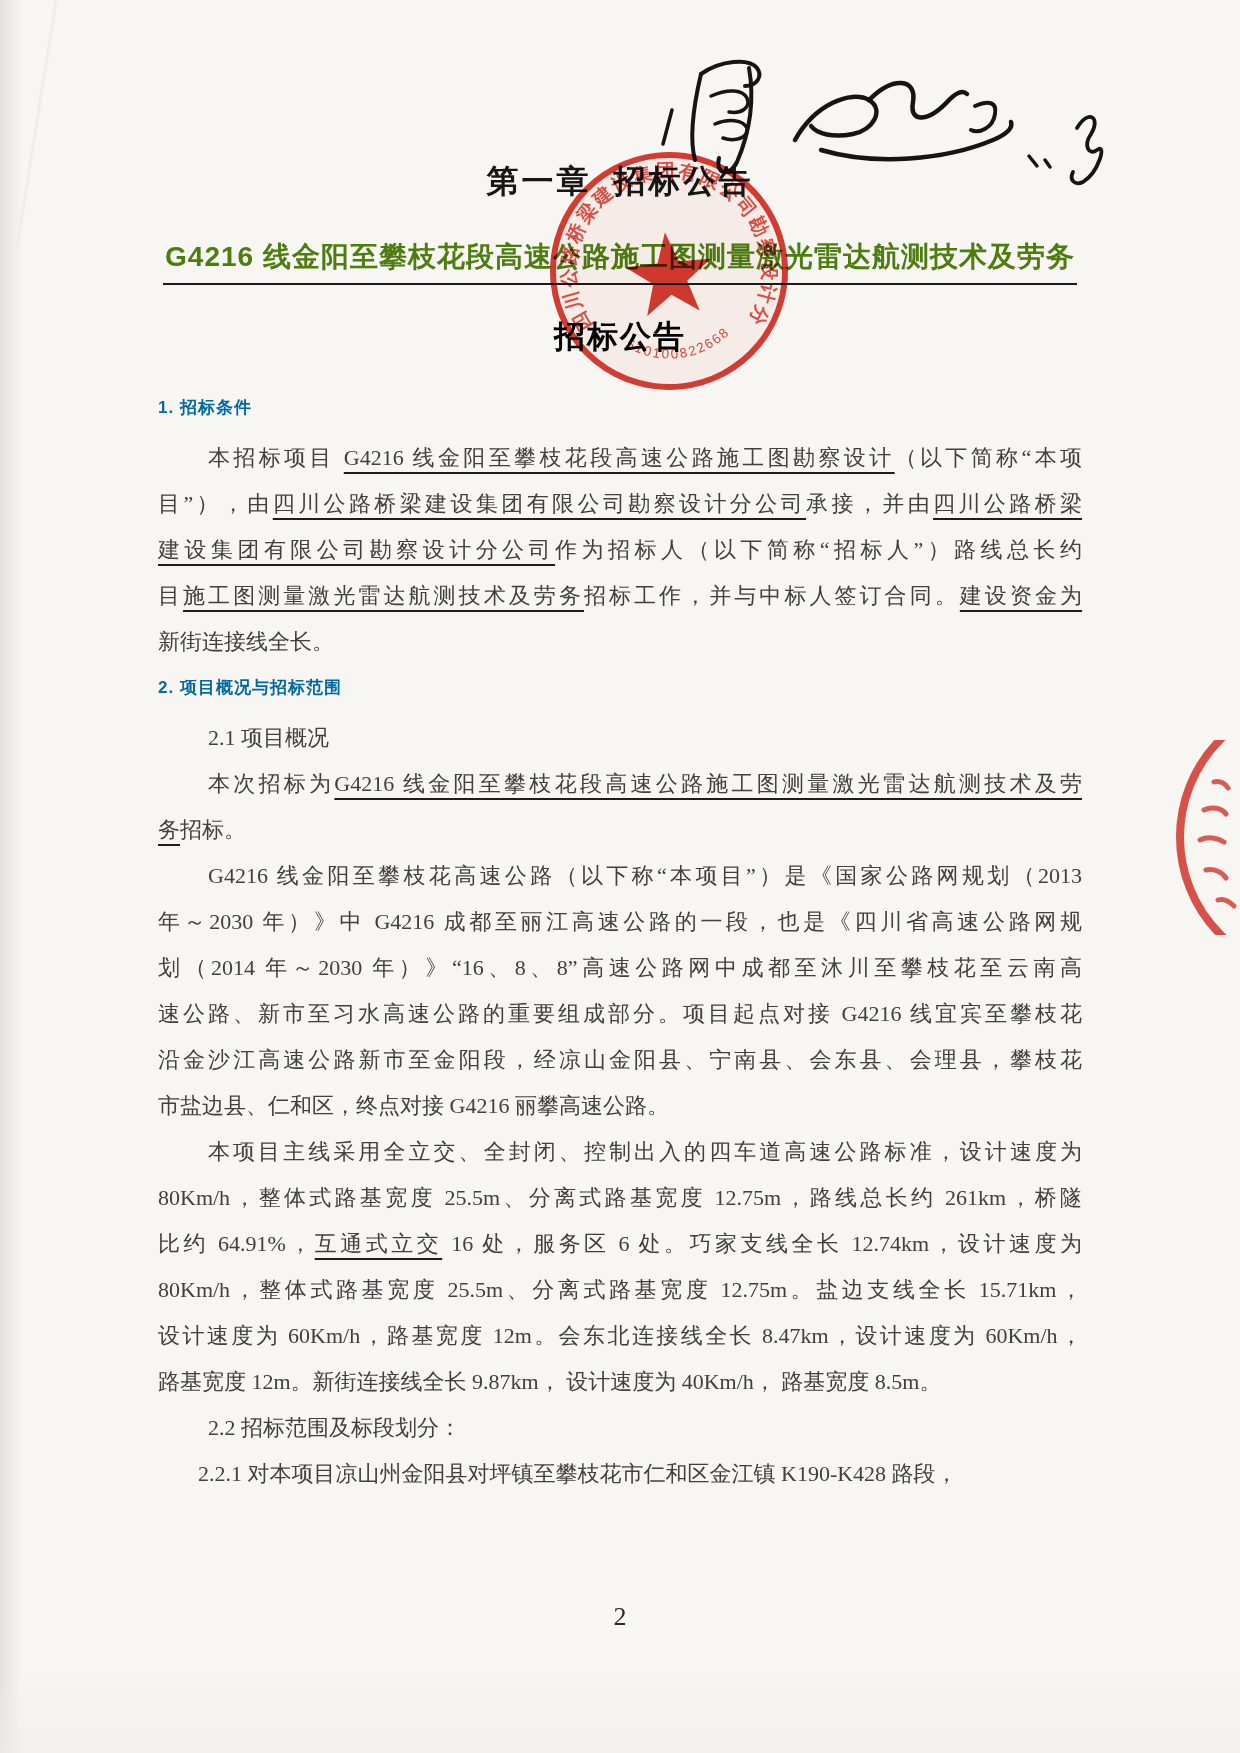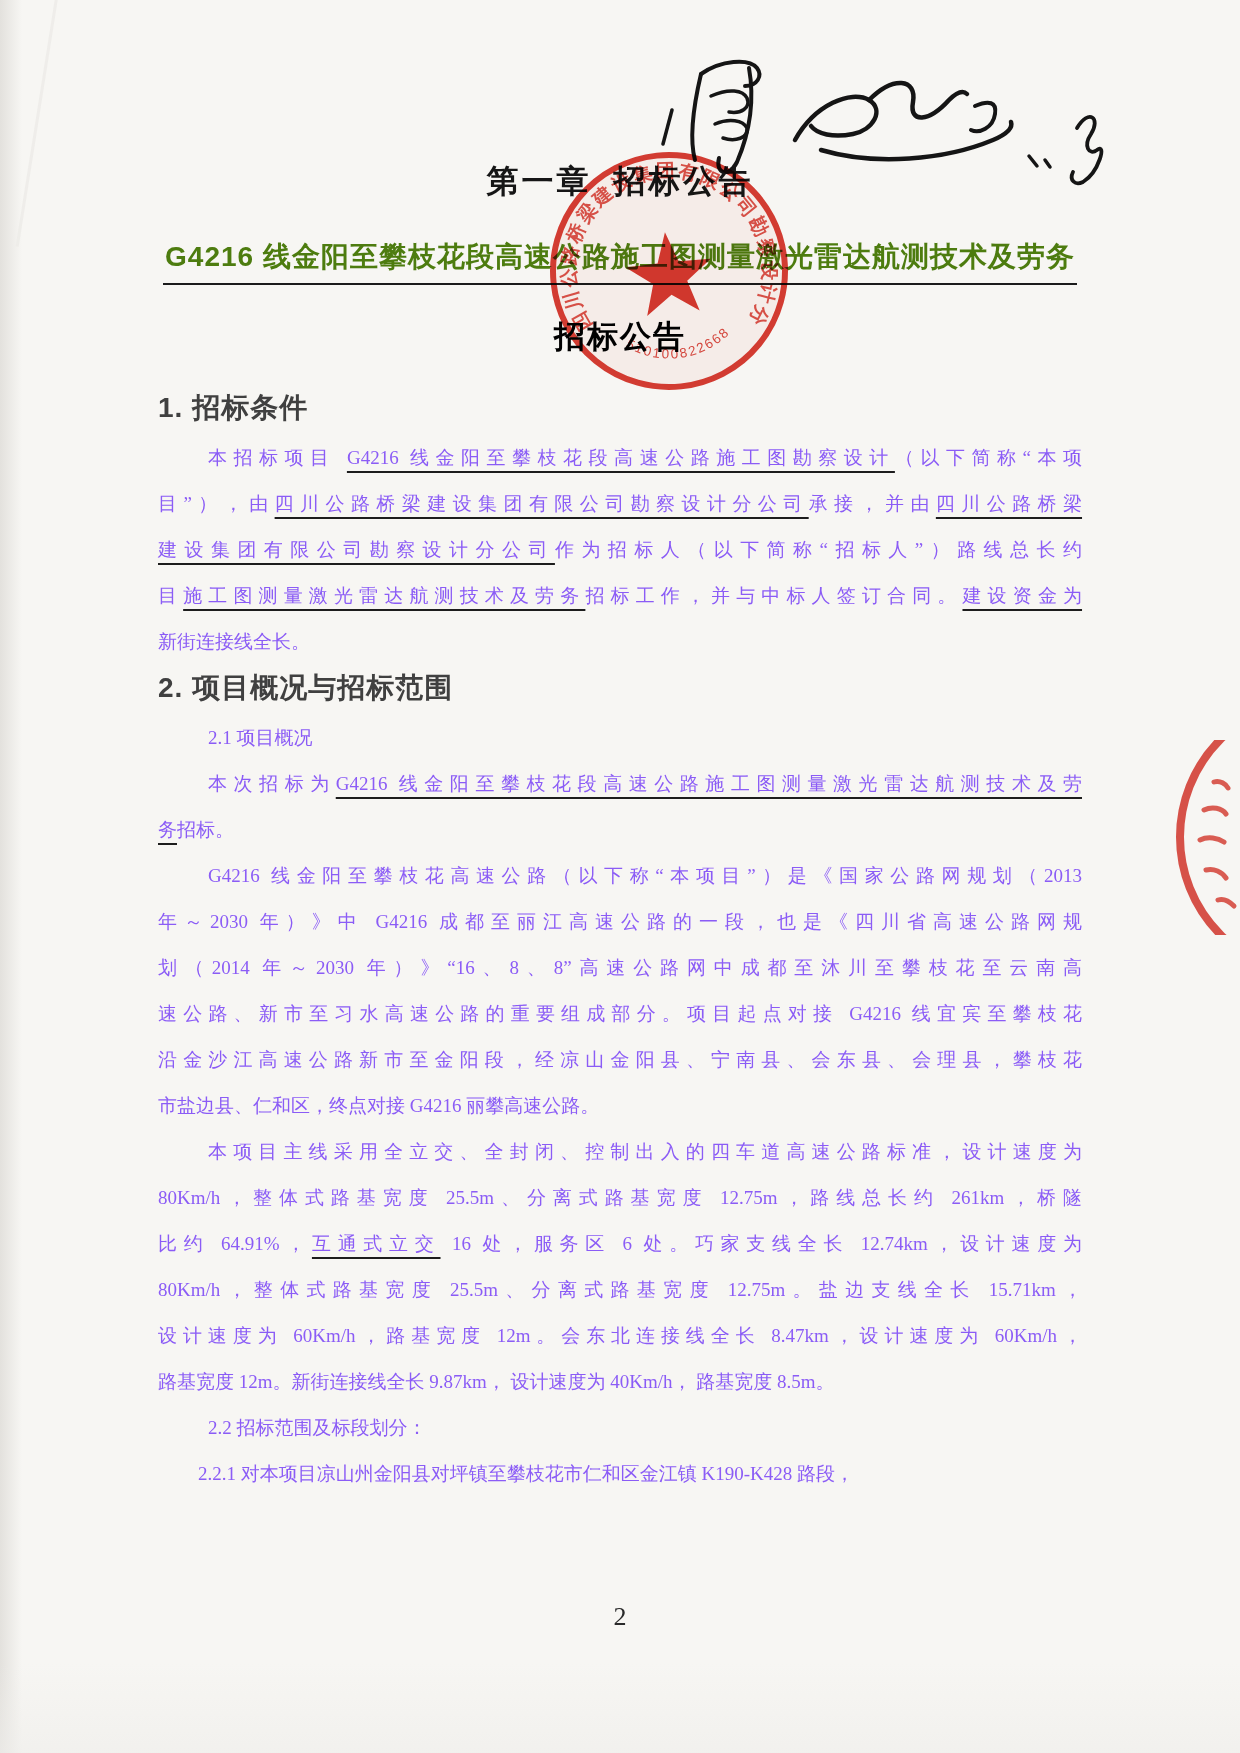--- a/index.html
+++ b/index.html
@@ -29,25 +29,25 @@
     padding:0 2px 7px 2px;border-bottom:2.5px solid #1b1b1b;
   }
   .doc-subtitle{
     position:absolute;left:158px;top:316px;width:924px;text-align:center;
     font-family:"Liberation Sans","DejaVu Sans",sans-serif;
     font-weight:700;font-size:31px;letter-spacing:2px;color:#000000;
   }
 
   
   .doc-body{position:absolute;left:158px;top:385px;width:924px;}
-  .blk{font-size:19px;line-height:46px;color:#8b5cf6;text-align:justify;}
+  .blk{font-size:22px;line-height:46px;color:#404040;text-align:justify;}
   .blk.fill{text-align-last:justify;}
   .blk.h{
     font-family:"Liberation Sans","DejaVu Sans",sans-serif;font-weight:700;
-    font-size:28px;color:#404040;text-align:left;text-align-last:left;
+    font-size:17px;color:#0369a1;text-align:left;text-align-last:left;
     letter-spacing:1px;margin-bottom:4px;
   }
   .blk.sub{padding-left:50px;text-align-last:left;}
   .blk.sub2{padding-left:40px;text-align-last:left;}
   .blk u{
     text-decoration:underline;text-underline-offset:7px;
     text-decoration-thickness:1.6px;text-decoration-color:#1d1d1d;
   }
   .page-number{
     position:absolute;left:158px;top:1602px;width:924px;text-align:center;

